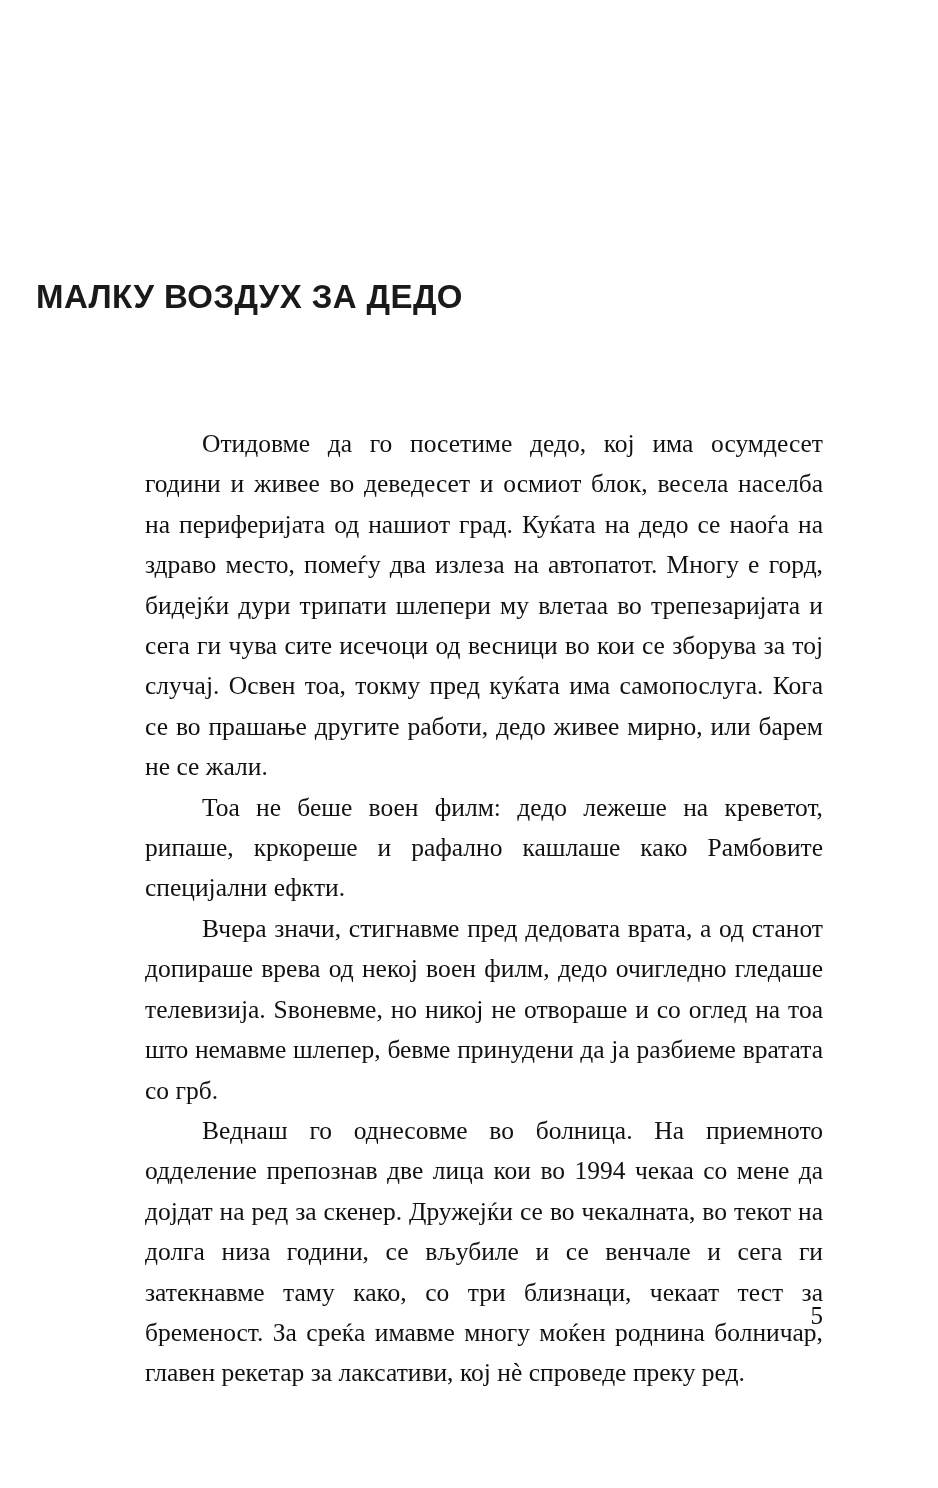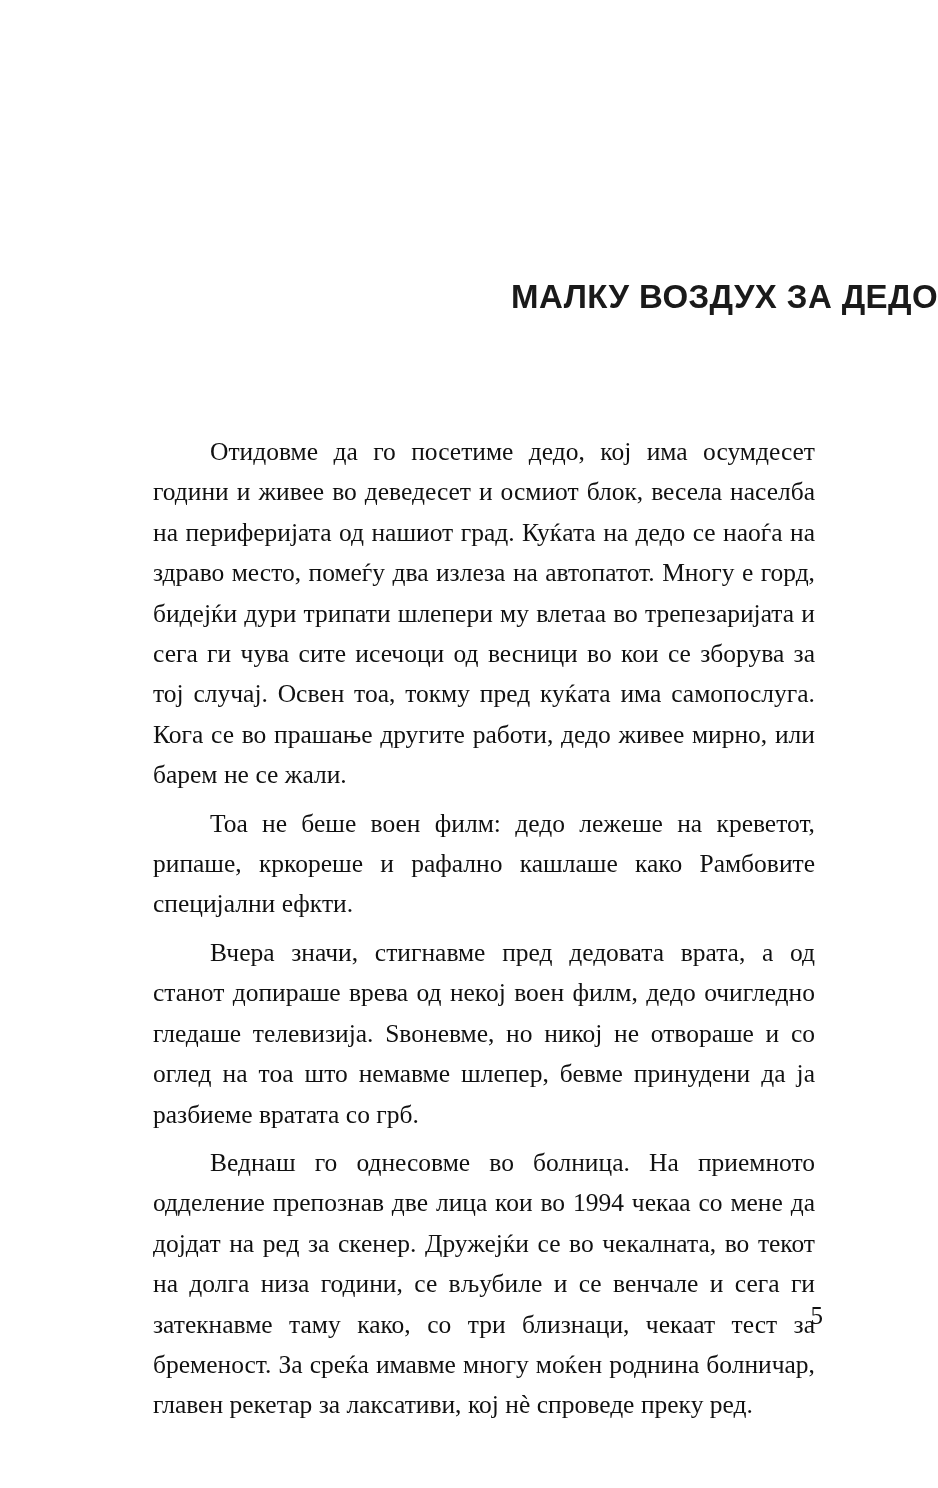--- a/index.html
+++ b/index.html
@@ -22,40 +22,41 @@
     box-sizing: border-box;
     overflow: hidden;
   }
 
   
   .chapter-title {
     position: absolute;
     left: 0;
     right: 0;
     top: 278px;
-    text-align: right;
+    text-align: left;
     font-family: "Liberation Sans", "DejaVu Sans", sans-serif;
     font-weight: bold;
     font-size: 33px;
     letter-spacing: 0.4px;
     color: #1a1a1a;
     margin: 0;
     line-height: 1.15;
+    padding-left: 36px;
   }
 
   
   .body-text {
     position: absolute;
     left: 145px;
     top: 424px;
     width: 678px;
   }
 
   .body-text p {
-    margin: 8px;
+    margin: 0;
     text-align: justify;
     text-justify: inter-word;
     font-size: 25.5px;
     line-height: 40.4px;
     text-indent: 57px;
     hyphens: manual;
     word-spacing: 0.1px;
   }
 
   

